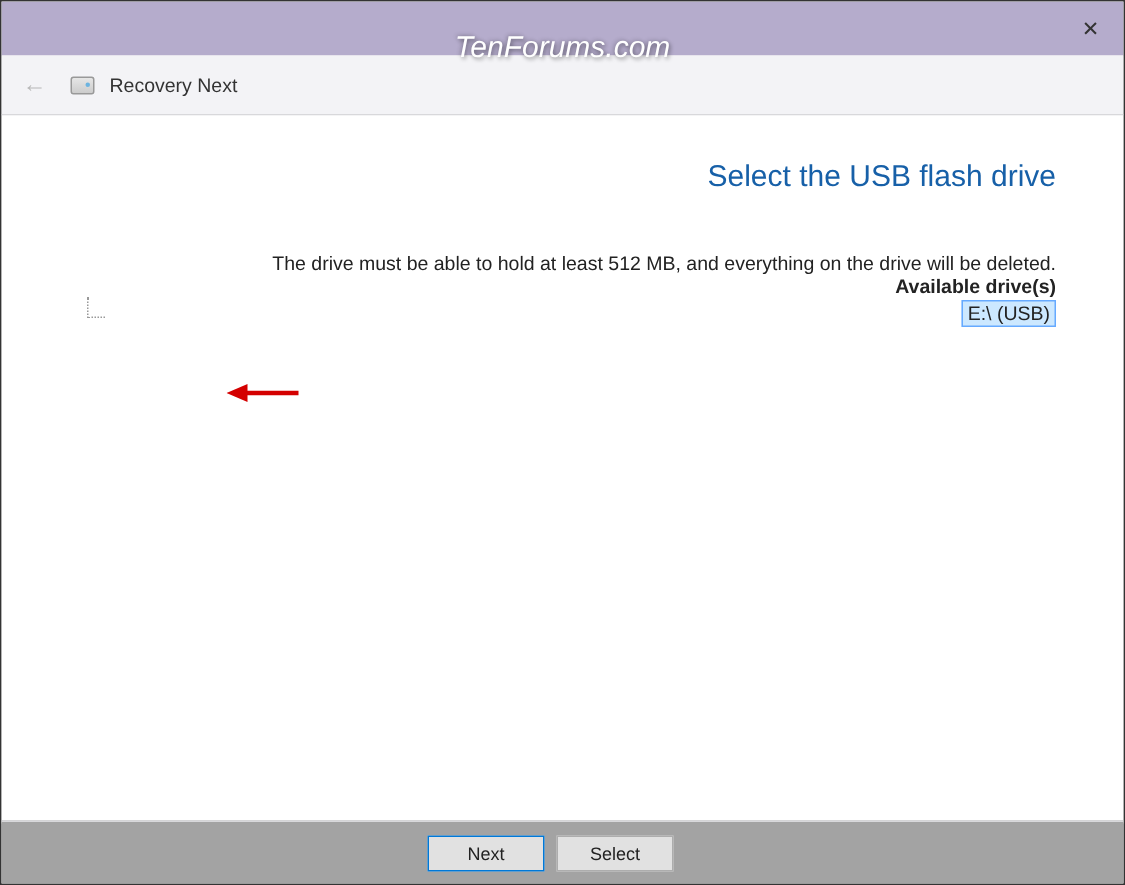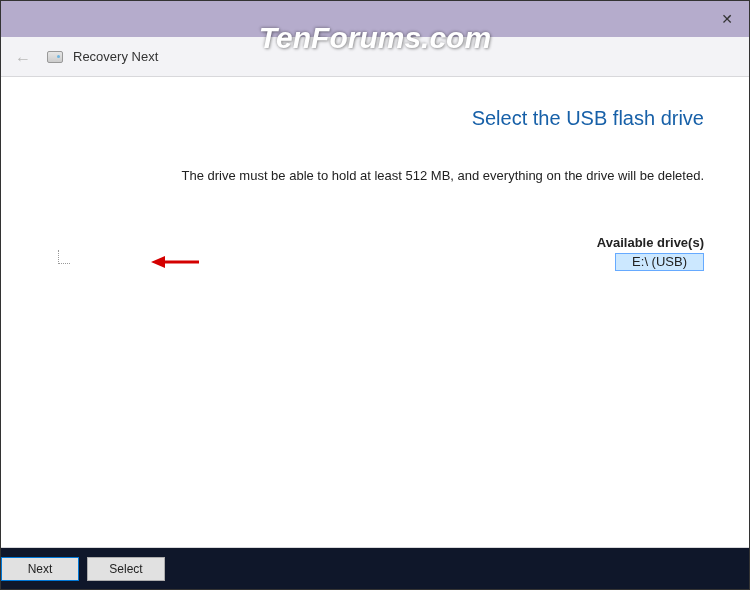--- a/index.html
+++ b/index.html
@@ -79,21 +79,20 @@
     }
     .page-title {
       color: #1760a8;
       font-size: 20px;
       font-weight: 400;
       margin-bottom: 38px;
     }
     .instruction {
       font-size: 13px;
       color: #222;
-      margin-bottom: 52px;
     }
     .available-label {
       font-size: 13px;
       color: #222;
       margin-left: 8px;
       margin-bottom: 2px;
       font-weight: bold;
     }
     .drive-list {
       margin-left: 12px;
@@ -105,44 +104,44 @@
       top: -2px;
       width: 12px;
       height: 14px;
       border-left: 1px dotted #999;
       border-bottom: 1px dotted #999;
     }
     .drive-item {
       display: inline-block;
       background: #cce8ff;
       border: 1px solid #66aaff;
-      padding: 0 16px;
+      padding: 0 3px;
       font-size: 13px;
       color: #222;
       line-height: 16px;
     }
     .arrow-annotation {
       position: absolute;
       left: 150px;
       top: 254px;
     }
     .arrow-svg {
       display: block;
     }
     .footer {
       position: absolute;
       bottom: 0;
       left: 0;
       right: 0;
       height: 42px;
-      background: #0f172a;
+      background: #a3a3a3;
       border-top: 1px solid #d8d8db;
       display: flex;
       align-items: center;
-      justify-content: flex-start;
+      justify-content: center;
       padding-right: 16px;
       gap: 8px;
     }
     .btn {
       min-width: 78px;
       height: 24px;
       background: #e1e1e1;
       border: 1px solid #adadad;
       font-size: 12px;
       color: #222;
@@ -153,22 +152,22 @@
     .btn-primary {
       border: 1.5px solid #0078d7;
       background: #e1e1e1;
     }
     .watermark {
       position: absolute;
       top: 20px;
       left: 50%;
       transform: translateX(-50%);
       font-family: Arial, sans-serif;
-      font-size: 30px;
-      font-weight: bold;
+      font-size: 20px;
+      font-weight: normal;
       font-style: italic;
       color: #fff;
       text-shadow: 1px 1px 3px rgba(0,0,0,0.4), -1px -1px 3px rgba(0,0,0,0.2);
       pointer-events: none;
       white-space: nowrap;
     }
   </style>
 </head>
 <body>
 

